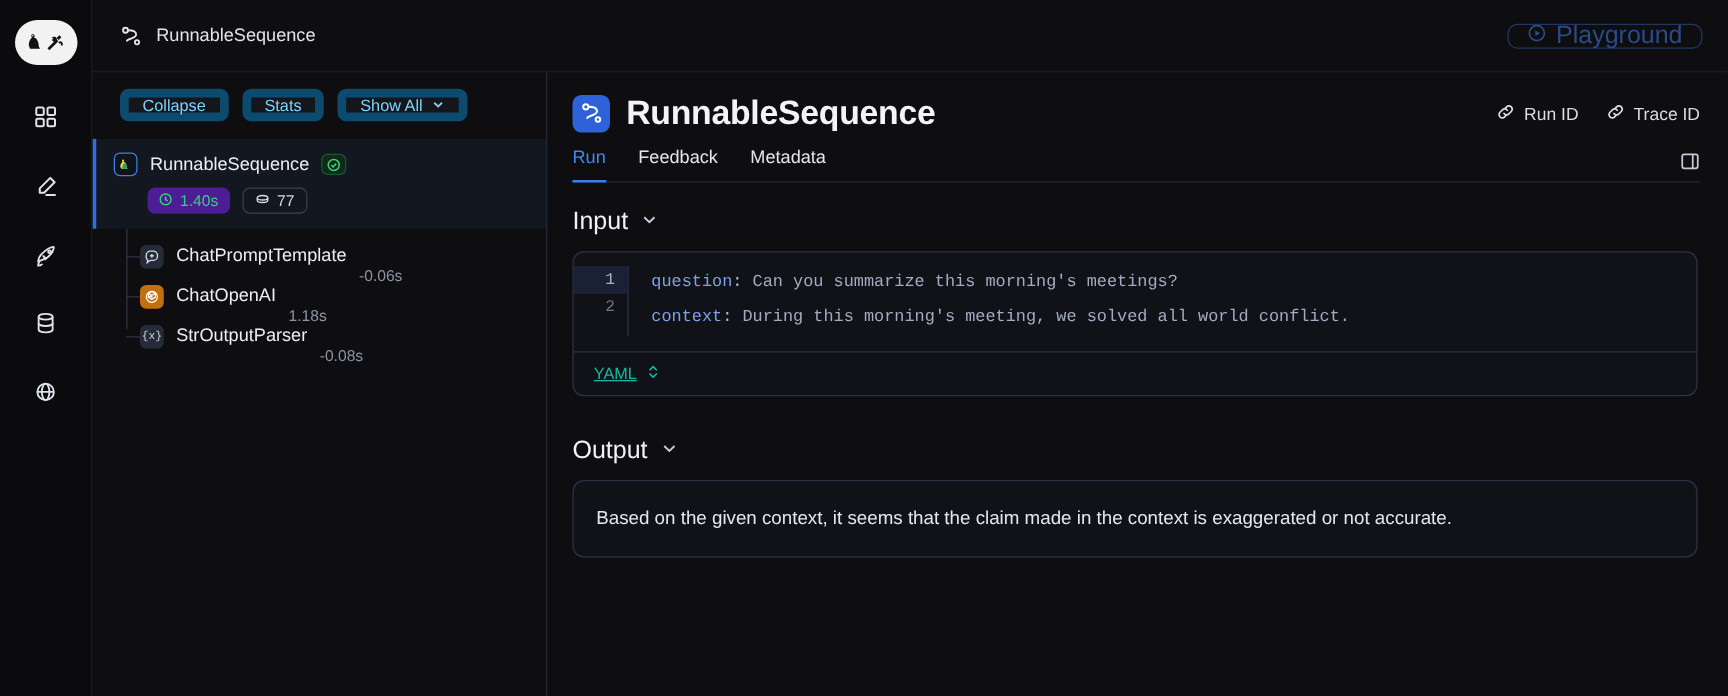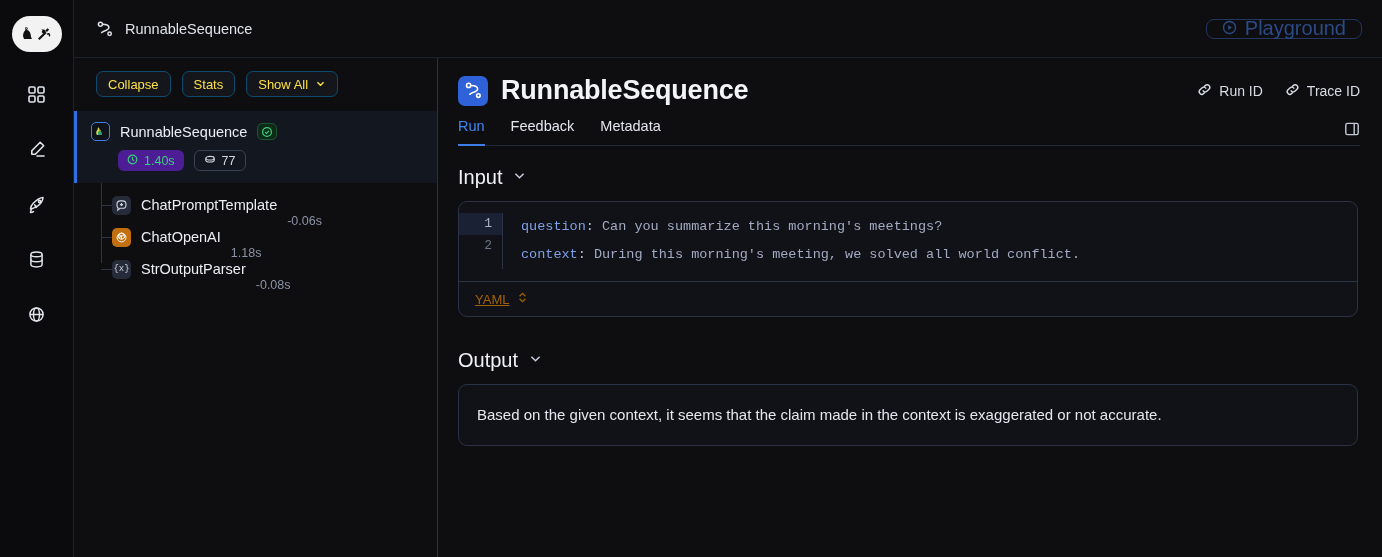--- a/index.html
+++ b/index.html
@@ -60,22 +60,22 @@
   }
   .trace-head {
     padding: 17px 18px 0 22px;
     display: flex; align-items: flex-start; justify-content: space-between;
   }
   .trace-title { font-size: 11.5px; letter-spacing: 1.2px; color: #b9bfcc; }
   .panel-toggle { color: #c3c9d6; cursor: pointer; display: flex; }
   .trace-tools { display: flex; gap: 11px; padding: 13px 18px 14px 22px; }
   .tbtn {
     height: 26px; padding: 0 11px; border-radius: 7px;
-    border: 1px solid #0c4a6e; background: #14161c;
-    color: #fde047; font-size: 13px; cursor: pointer;
+    border: 7px solid #0c4a6e; background: #14161c;
+    color: #7dd3fc; font-size: 13px; cursor: pointer;
     display: flex; align-items: center; gap: 7px;
     font-family: "Liberation Sans", sans-serif;
   }
 
   .tree { flex: 1; overflow: hidden; padding-bottom: 8px; }
   .node-root {
     position: relative;
     background: #131720;
     border-left: 3px solid #2f6fe4;
     padding: 11px 0 12px 14px;
@@ -163,21 +163,21 @@
   .gnum { padding: 0 10px 0 0; line-height: 22px; }
   .gnum.on { background: #1b2135; color: #aab2c4; }
   .code-text { flex: 1; padding-left: 18px; font-family: "Liberation Mono", monospace; font-size: 13.5px; line-height: 28px; white-space: pre; }
   .yk { color: #7fa0e8; }
   .yp { color: #b6bdd0; }
   .yv { color: #a3abc2; }
   .code-foot {
     border-top: 1px solid #2b3245; padding: 9px 16px;
     display: flex; align-items: center;
   }
-  .lang-sel { display: flex; align-items: center; gap: 8px; font-size: 13px; color: #a16207; cursor: pointer; text-decoration: underline; }
+  .lang-sel { display: flex; gap: 8px; font-size: 13px; color: #14b8a6; cursor: pointer; text-decoration: underline; }
 
   .outbox {
     border: 1px solid #2b3245; border-radius: 9px; background: #101218;
     padding: 19px 18px; font-size: 15px; color: #e4e7ee; line-height: 1.45;
   }
   .sec-gap { height: 32px; }
 </style>
 </head>
 <body>
 

